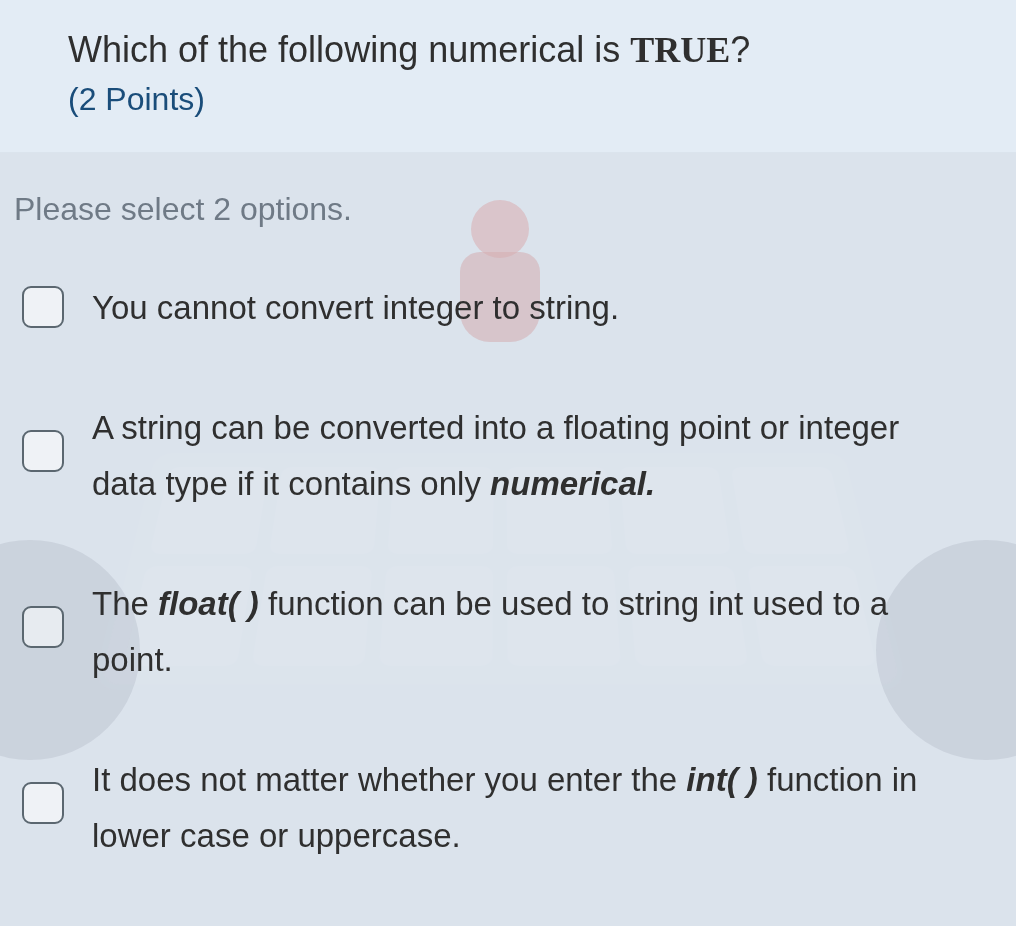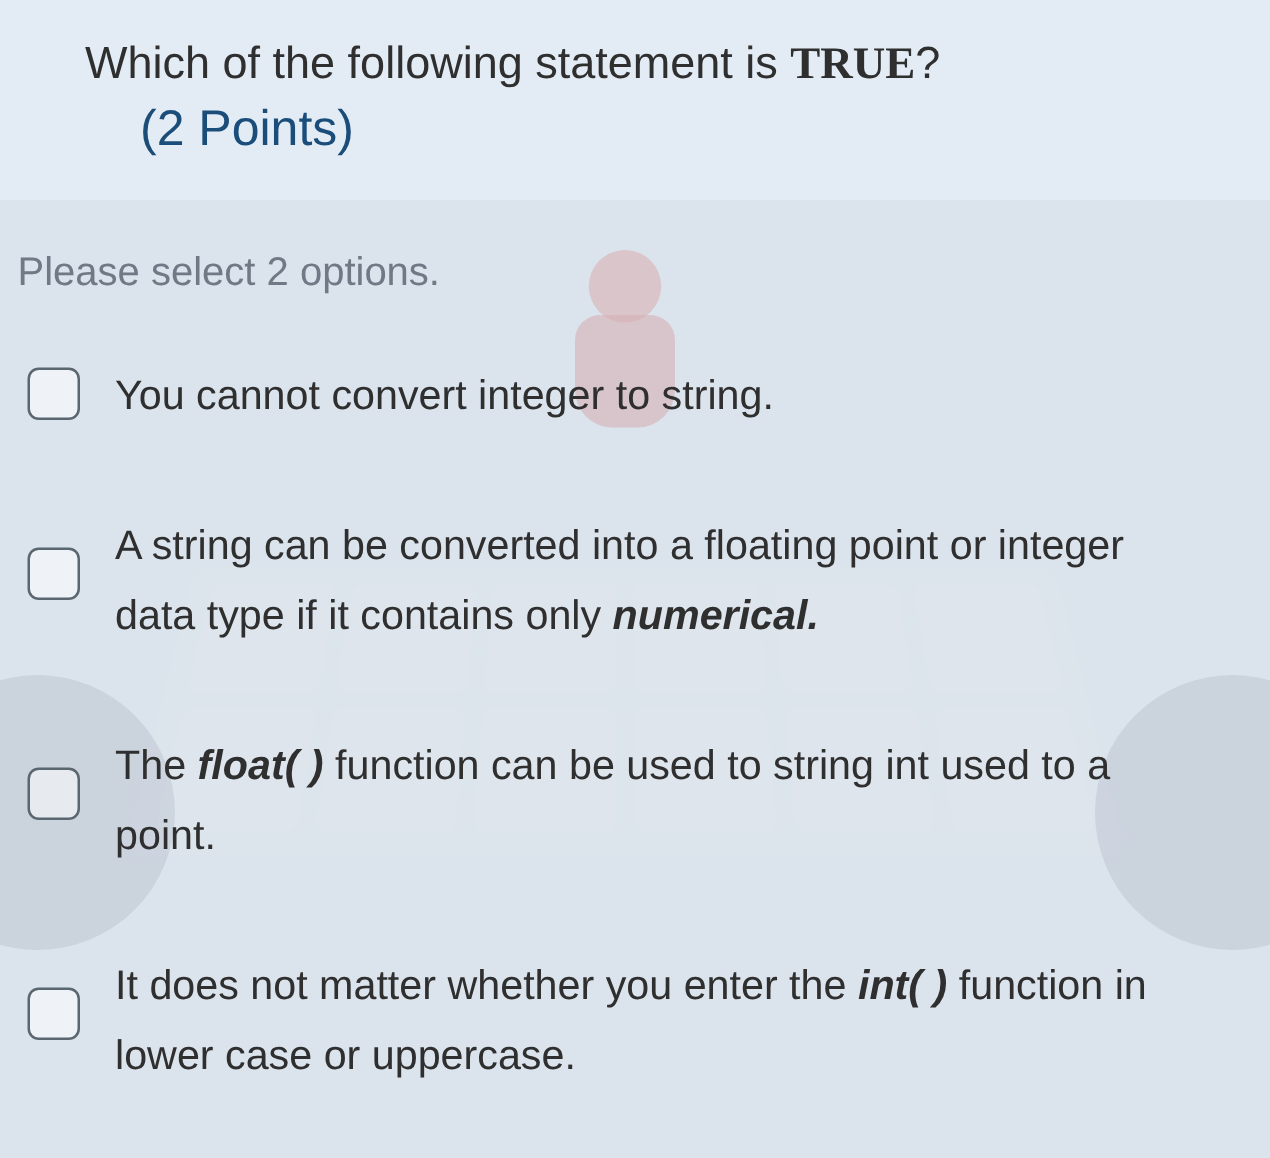--- a/index.html
+++ b/index.html
@@ -93,24 +93,23 @@
   .question-title {
     font-size: 36px;
     color: #2f2f2f;
     line-height: 1.35;
   }
   .question-title .bold {
     font-weight: 700;
     font-family: Liberation Serif, serif;
   }
   .points {
-    font-size: 40px;
+    font-size: 32px;
     color: #1a4d7a;
     margin-top: 6px;
-    margin-left: 44px;
   }
 
   .body-area {
     position: relative;
     padding: 38px 42px 0 14px;
   }
   .instruction {
     font-size: 32px;
     color: #6f7a86;
     margin-left: 0;
@@ -185,21 +184,21 @@
           <div></div>
           <div></div>
       </div>
     </div>
     <div class="bg-hand-left"></div>
     <div class="bg-hand-right"></div>
   </div>
 
   <div class="question-header">
     <div class="question-title">
-      <span>Which of the following statement is </span><span class="bold">TRUE</span><span>?</span>
+      <span>Which of the following numerical is </span><span class="bold">TRUE</span><span>?</span>
     </div>
     <div class="points">(2 Points)</div>
   </div>
 
   <div class="body-area">
     <div class="instruction">Please select 2 options.</div>
 
     <div class="options" id="options-container">
 
     <div class="option single-line">

